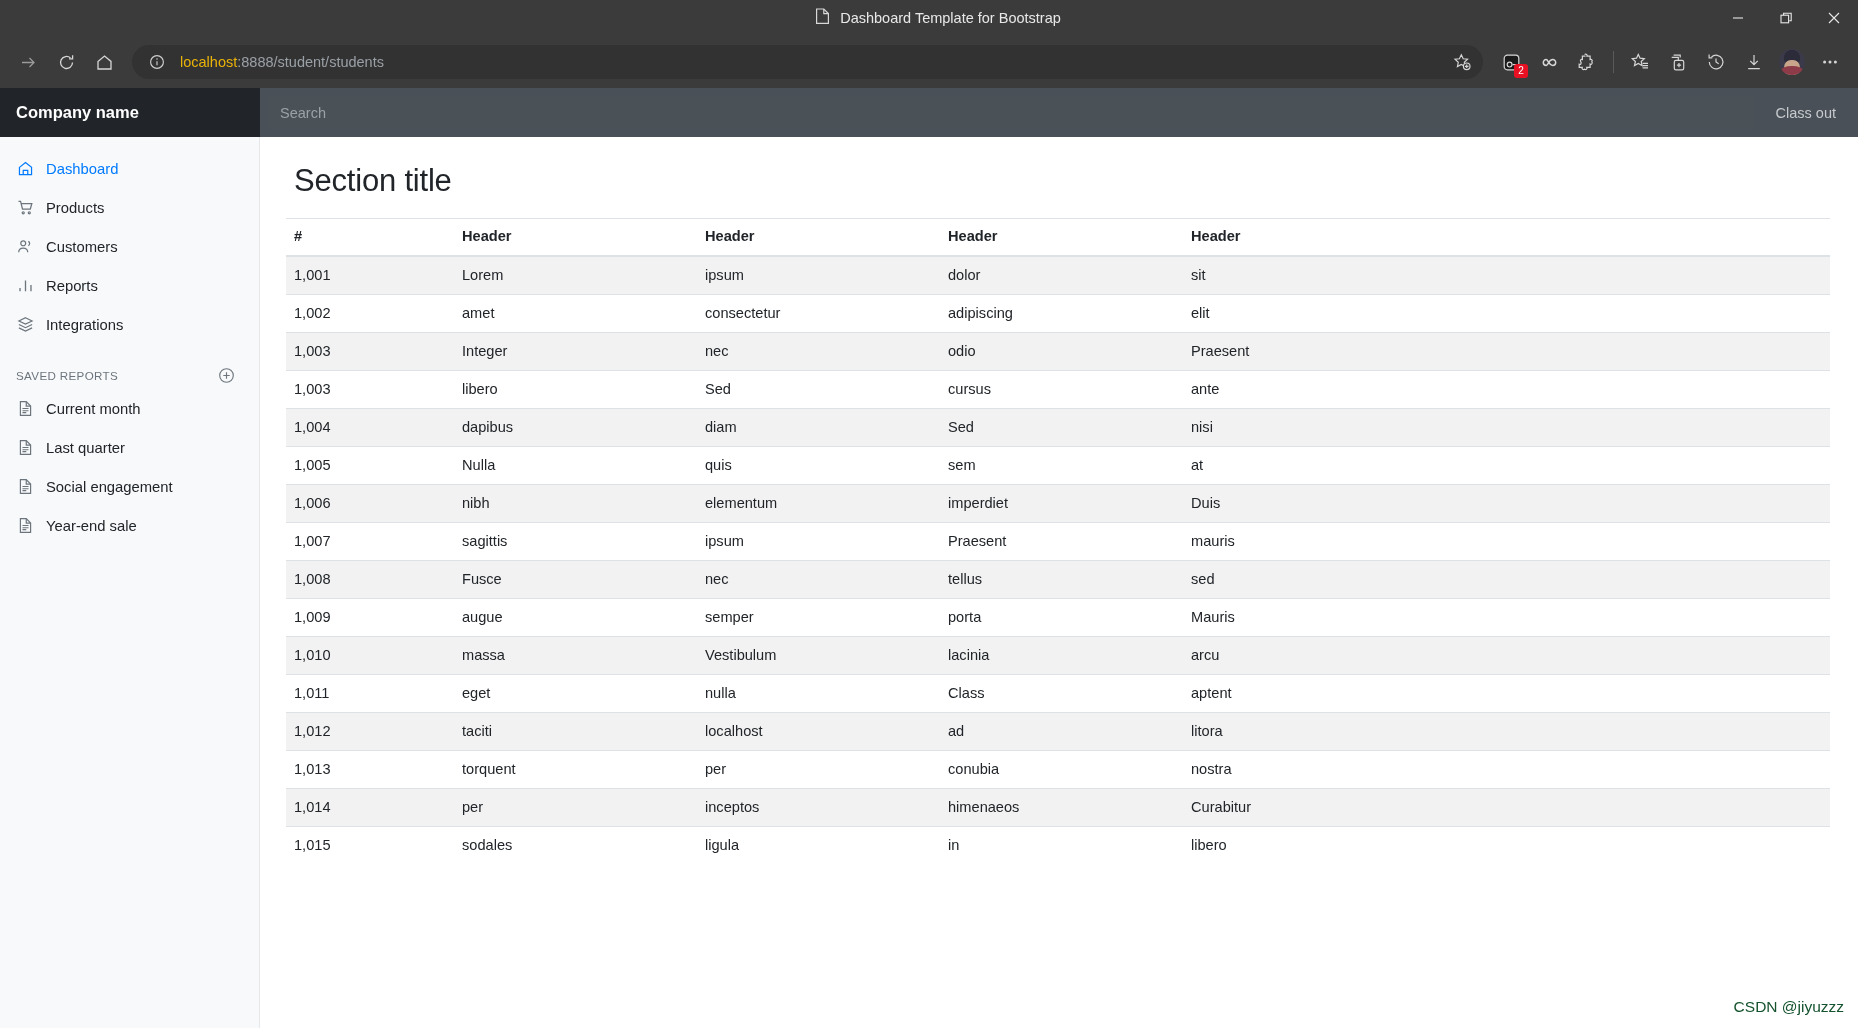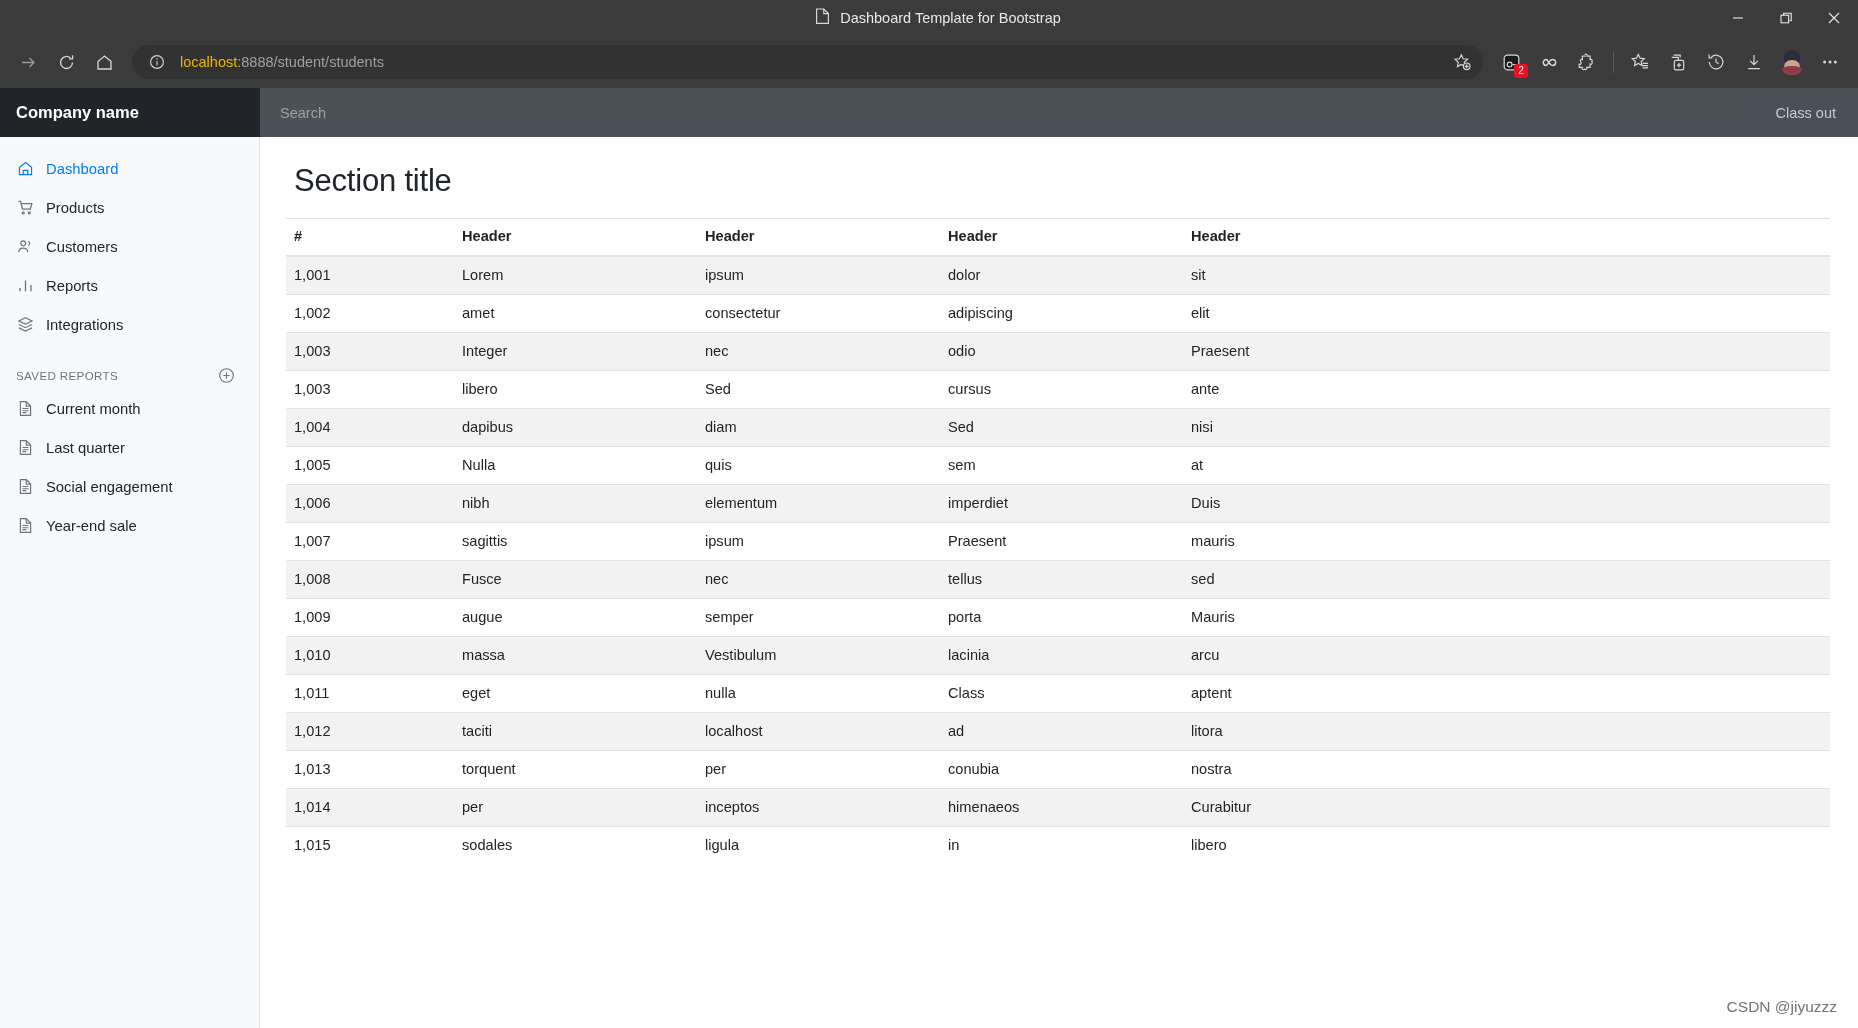--- a/index.html
+++ b/index.html
@@ -136,22 +136,22 @@
     text-align: left; font-weight: 700; padding: 9px 8px 11px 8px;
     border-top: 1px solid #dee2e6; border-bottom: 2px solid #dee2e6;
     background: #fff;
   }
   table.data tbody td { padding: 10px 8px 11px 8px; border-top: 1px solid #dee2e6; }
   table.data tbody tr:nth-child(odd) { background: #f2f2f2; }
   .col-id { width: 168px; }
   .col-h { width: 243px; }
 
   .watermark {
-    position: absolute; right: 21px; bottom: 12px;
-    color: #737373; font-size: 15.5px; white-space: nowrap;
+    position: absolute; right: 14px; bottom: 12px;
+    color: #14532d; font-size: 15.5px; white-space: nowrap;
   }
 </style>
 </head>
 <body>
 
 <div class="browser">
 
   <div class="titlebar">
     <div class="title-center">
       <span class="tb-title-icon">

